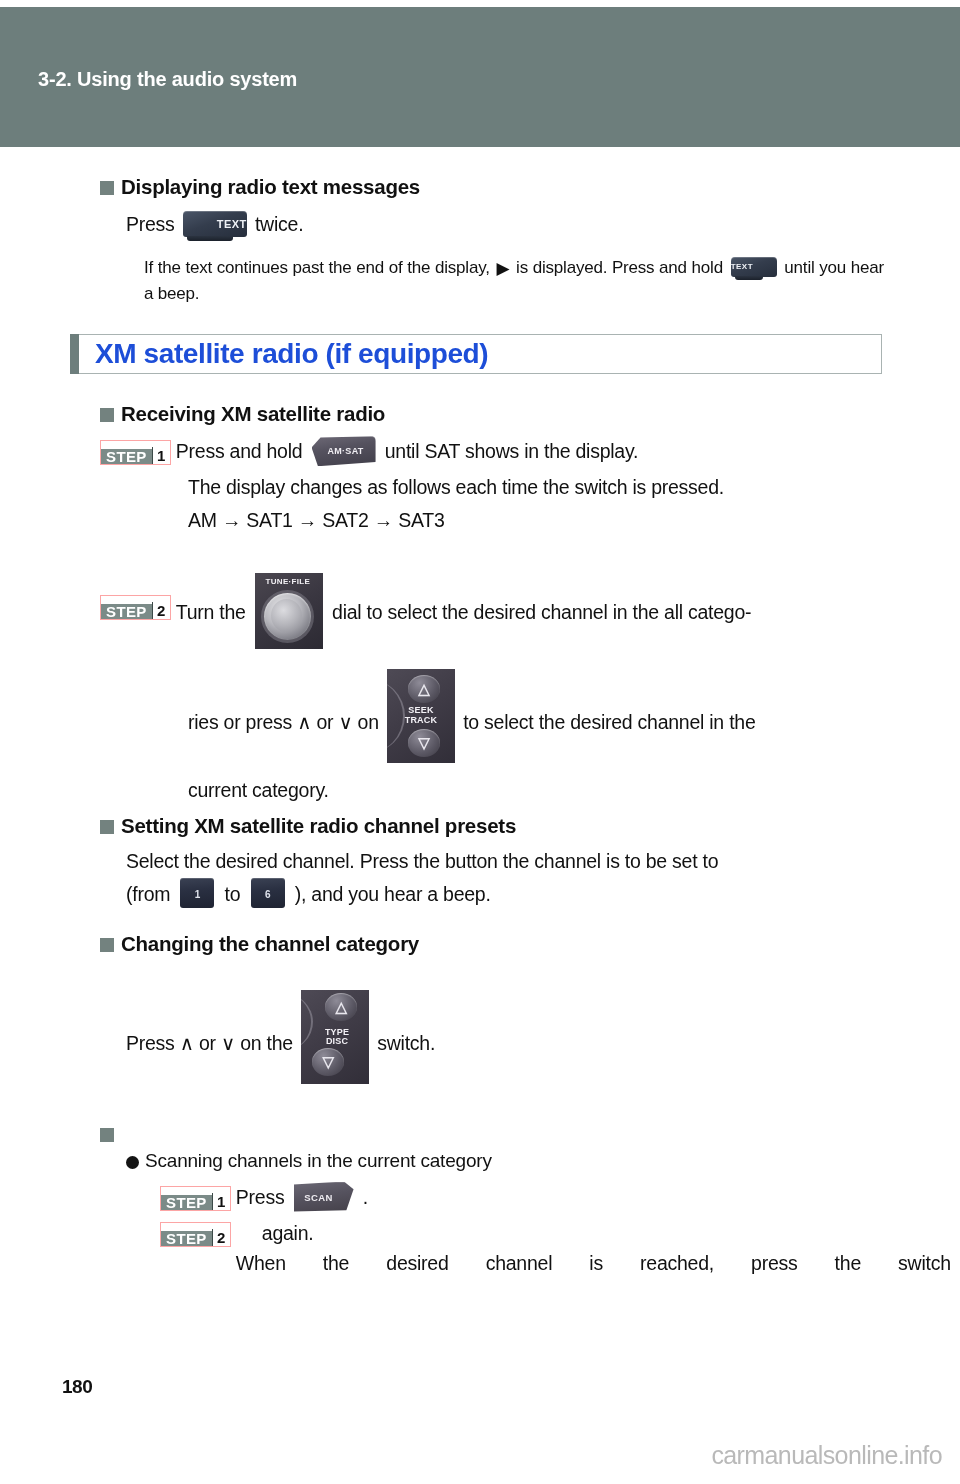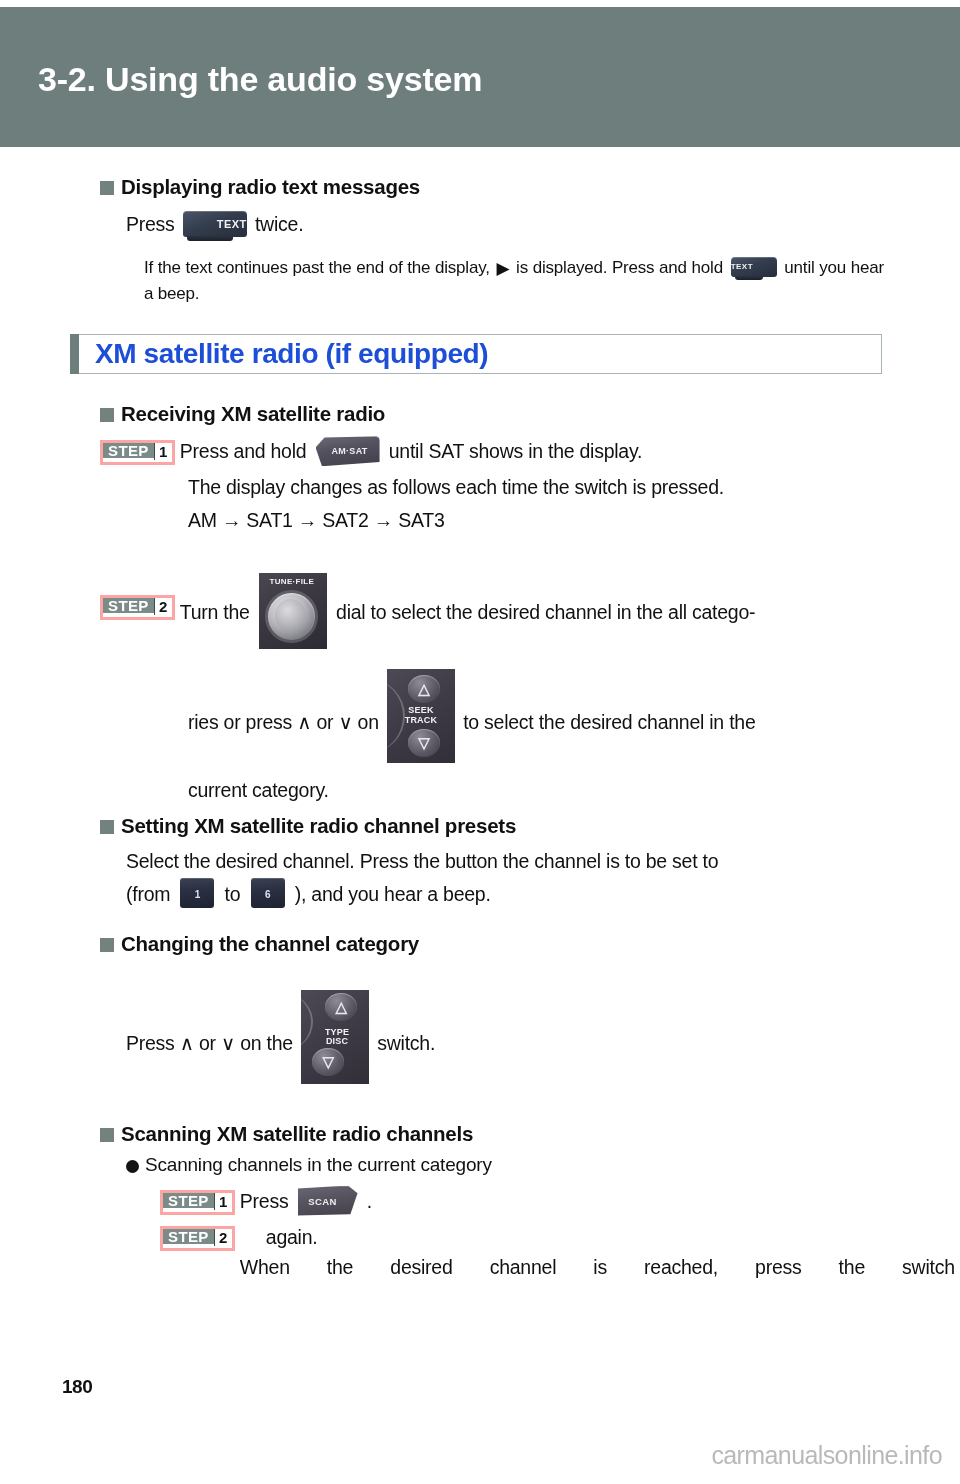--- a/index.html
+++ b/index.html
@@ -19,21 +19,21 @@
   .header-band {
     position: absolute;
     left: 0; top: 7px;
     width: 960px; height: 140px;
     background: #6d7e7c;
     display: flex;
     align-items: center;
   }
   .header-title {
     color: #ffffff;
-    font-size: 34px;
+    font-size: 20px;
     font-weight: 600;
     letter-spacing: -0.2px;
     margin-left: 38px;
     margin-top: 4px;
   }
 
   
   .page-body {
     position: absolute;
     left: 12px; top: 147px;
@@ -118,23 +118,23 @@
     margin-left: 24px;
     font-size: 28px;
     font-weight: 700;
     letter-spacing: -0.4px;
     color: #1d4ed8;
   }
 
   
   .step {
     display: inline-flex;
-    align-items: flex-start;
+    align-items: flex-end;
     height: 25px;
-    border: 3px solid #fca5a5;
+    border: 1px solid #fca5a5;
     vertical-align: -5px;
     margin-right: 5px;
     flex: 0 0 auto;
   }
   .step-word {
     background: #7b8b88;
     color: #ffffff;
     font-size: 15px;
     font-weight: 600;
     letter-spacing: 0.4px;
@@ -492,21 +492,20 @@
       </span>
       <span class="btn-dn">
           <span class="chev">▽</span>
         </span>
     </span>
     <span>switch.</span>
   </div>
 
   <div class="sq-head" style="margin-top:38px">
     <span class="sq-mark"></span>
-    <span>Scanning XM satellite radio channels</span>
   </div>
 
   <div class="rd-head" style="margin-left:114px; margin-top:8px">
     <span class="rd-mark"></span>
     <span>Scanning channels in the current category</span>
   </div>
 
   <div class="step-row" style="margin-left:148px; margin-top:10px; width:730px">
     <span class="step">
       <span class="step-word">STEP</span>

